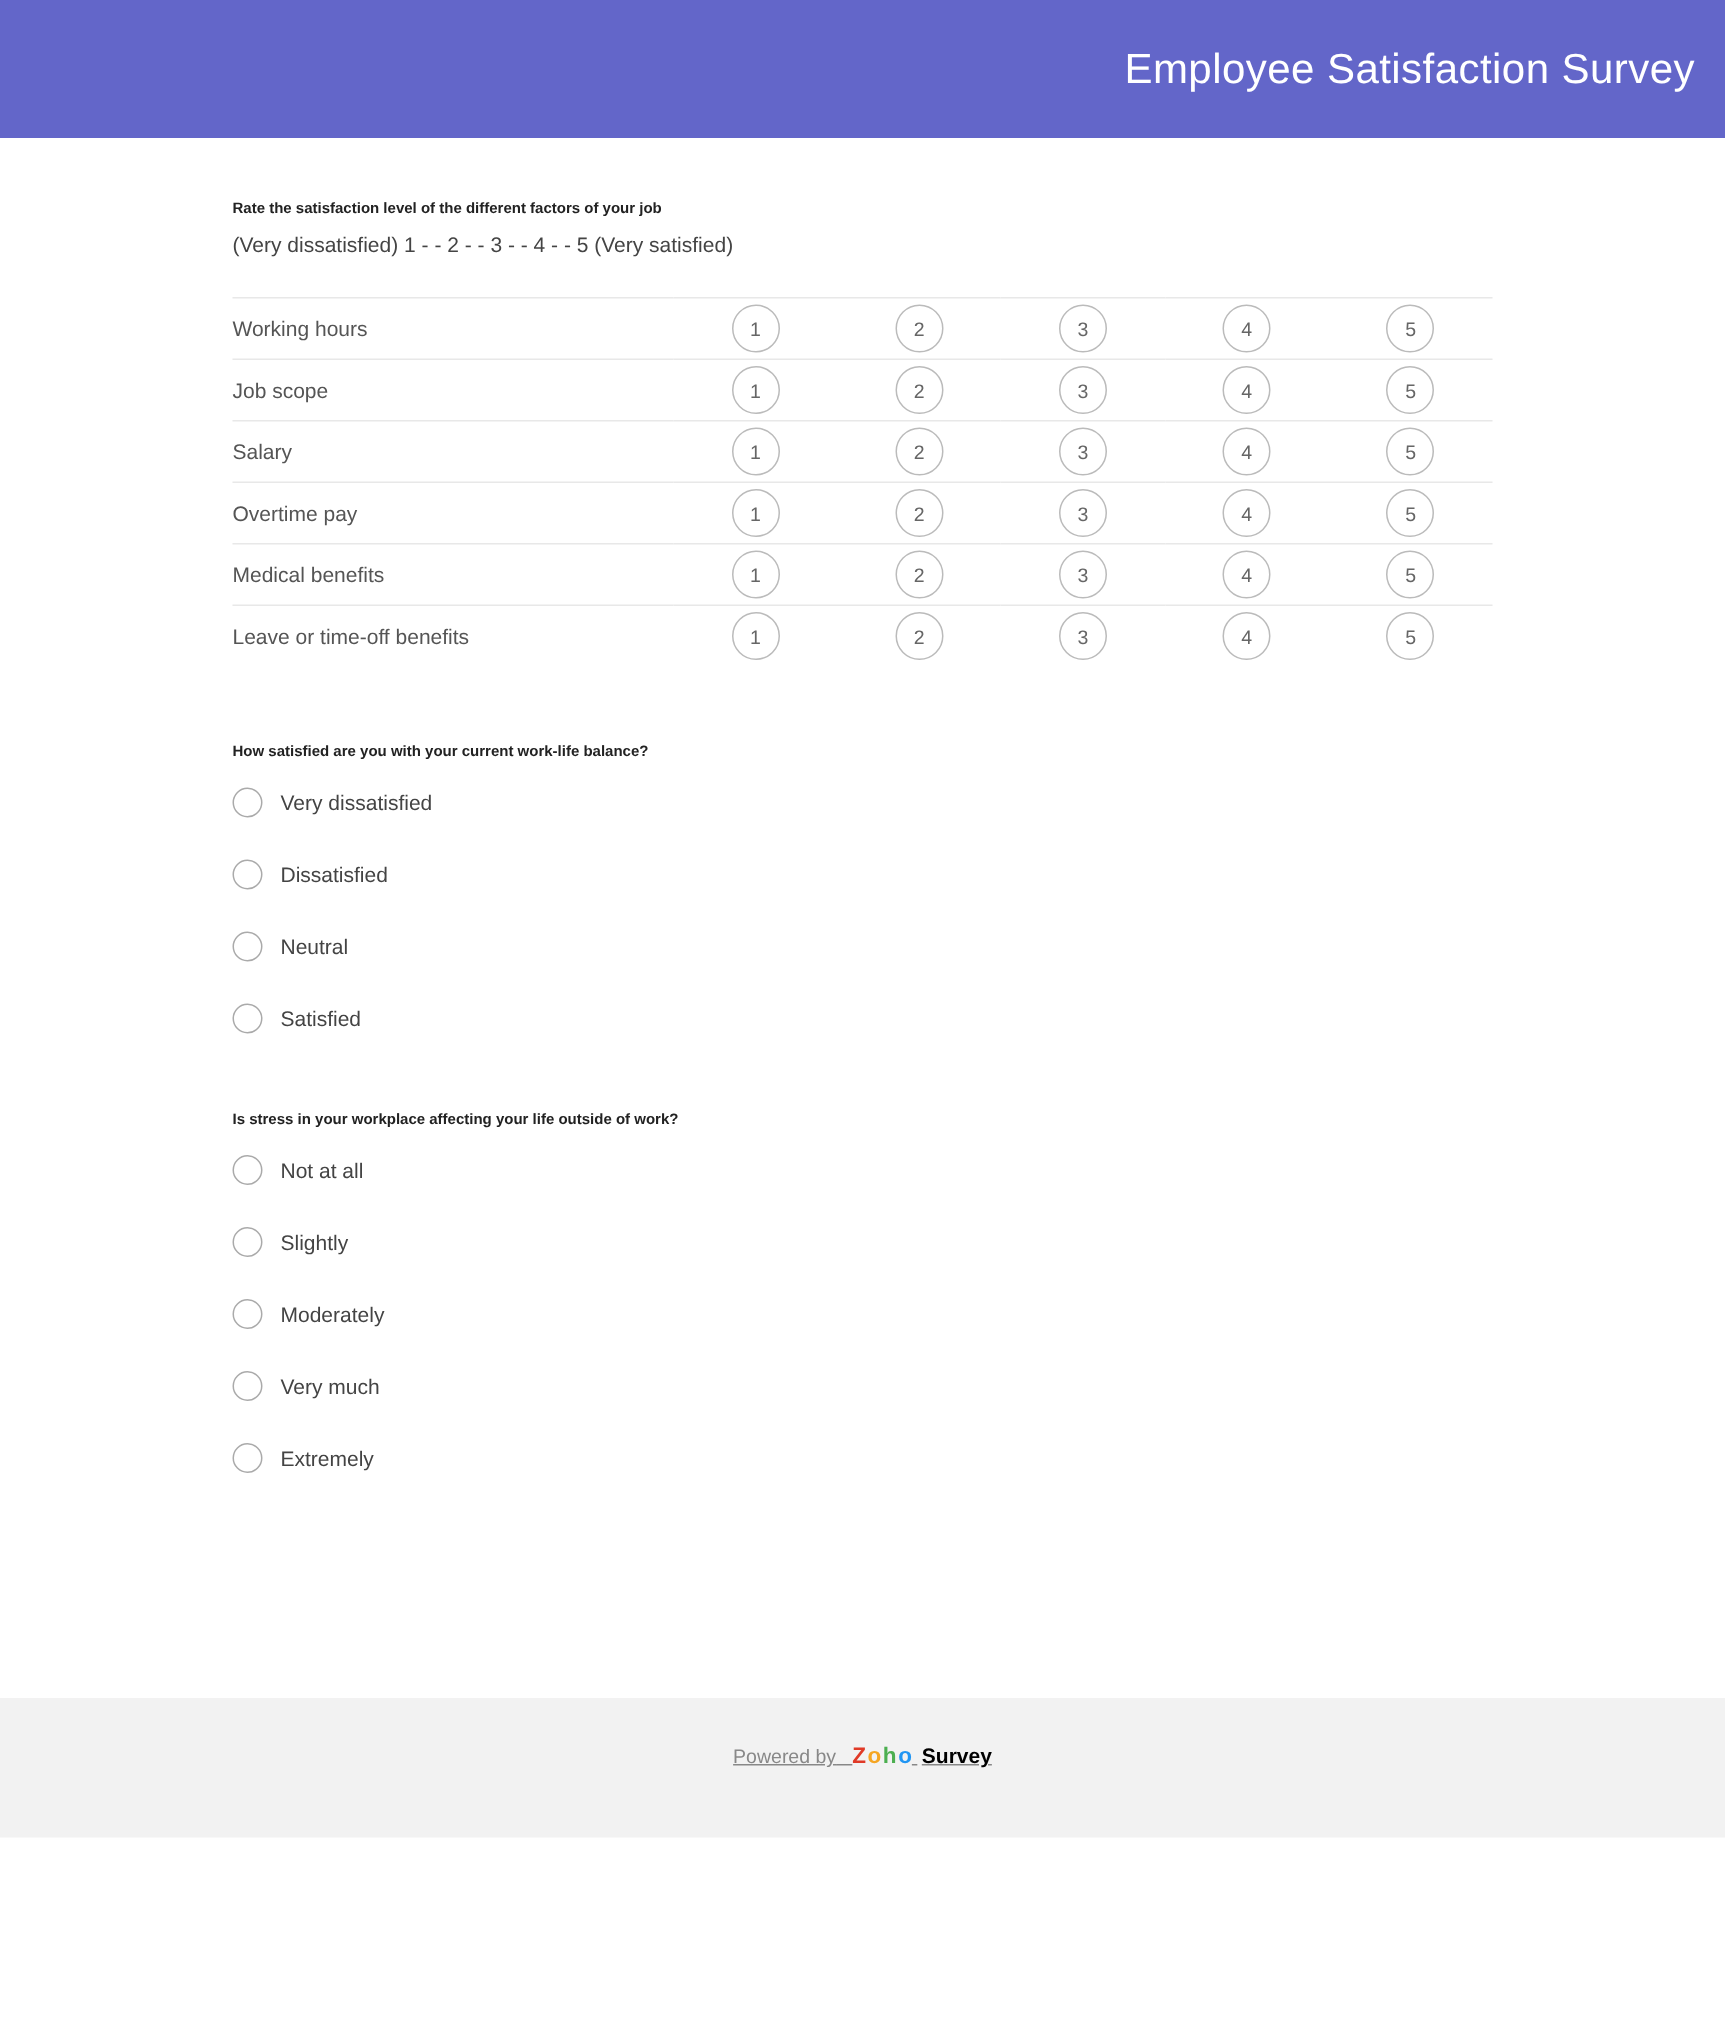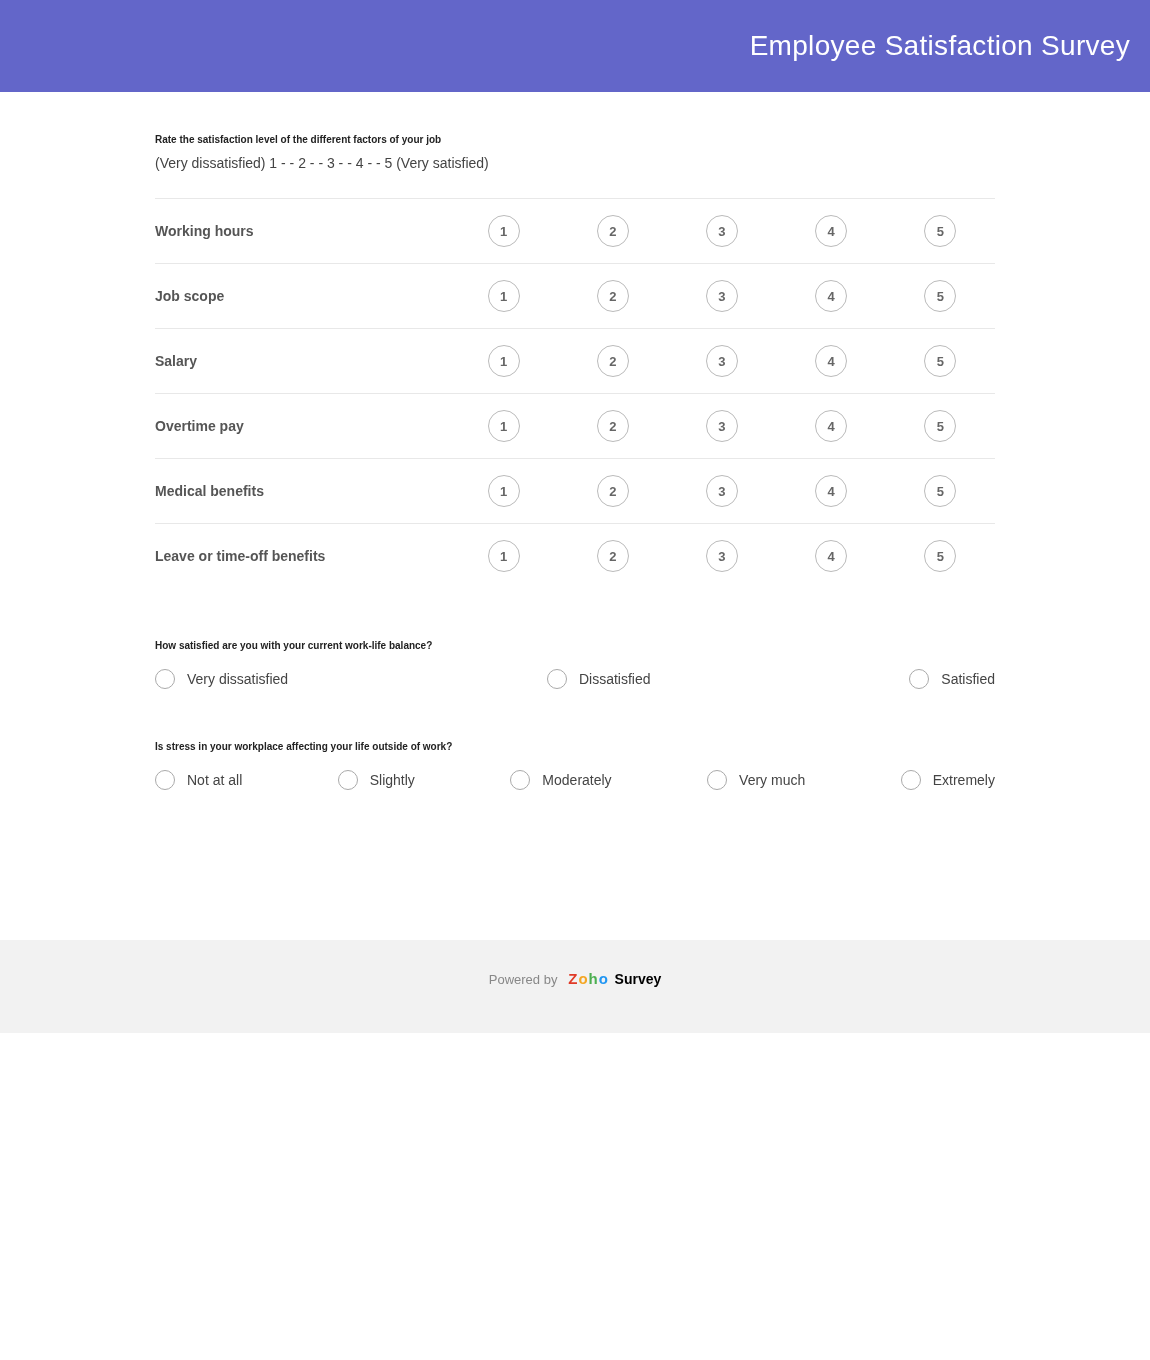--- a/index.html
+++ b/index.html
@@ -49,24 +49,23 @@
 
     
     .rating-table {
       width: 100%;
       border-collapse: collapse;
     }
     .rating-table tbody tr {
       border-top: 1px solid #e8e8e8;
     }
     .rating-table tbody tr td {
-      padding: 16px 12px;
+      padding: 4px 12px;
       font-size: 14px;
       color: #555;
-      font-weight: bold;
     }
     .rating-table tbody tr td:first-child {
       padding-left: 0;
       width: 35%;
     }
     .rating-table tbody tr td.radio-cell {
       text-align: center;
       width: 13%;
     }
 
@@ -82,22 +81,22 @@
       color: #666;
       cursor: pointer;
       background: #fff;
       transition: background 0.1s;
     }
 
     
     .radio-options {
       margin-top: 16px;
       display: flex;
-      flex-direction: row;
-      gap: 14px;
+      flex-direction: column;
+      gap: 28px;
       justify-content: space-between;
     }
     .radio-option {
       display: flex;
       align-items: center;
       gap: 12px;
       cursor: pointer;
       font-size: 14px;
       color: #444;
     }
@@ -113,20 +112,21 @@
     .footer {
       background: #f2f2f2;
       text-align: center;
       padding: 30px 20px;
       margin-top: 60px;
     }
     .footer-powered {
       font-size: 13px;
       color: #888;
       margin-bottom: 16px;
+      text-decoration: underline;
     }
     .footer-sub {
       font-size: 12px;
       color: #999;
     }
     .zoho-logo {
       display: inline-flex;
       align-items: center;
       gap: 1px;
       font-weight: bold;
@@ -208,20 +208,24 @@
   <div class="section">
     <div class="question-label">How satisfied are you with your current work-life balance?</div>
     <div class="radio-options" id="section2-options">
     <div class="radio-option">
           <div class="radio-dot"></div>
           <span>Very dissatisfied</span>
         </div>
         <div class="radio-option">
           <div class="radio-dot"></div>
           <span>Dissatisfied</span>
+        </div>
+        <div class="radio-option">
+          <div class="radio-dot"></div>
+          <span>Neutral</span>
         </div>
         <div class="radio-option">
           <div class="radio-dot"></div>
           <span>Satisfied</span>
         </div>
       </div>
   </div>
 
   <div class="section">
     <div class="question-label">Is stress in your workplace affecting your life outside of work?</div>

